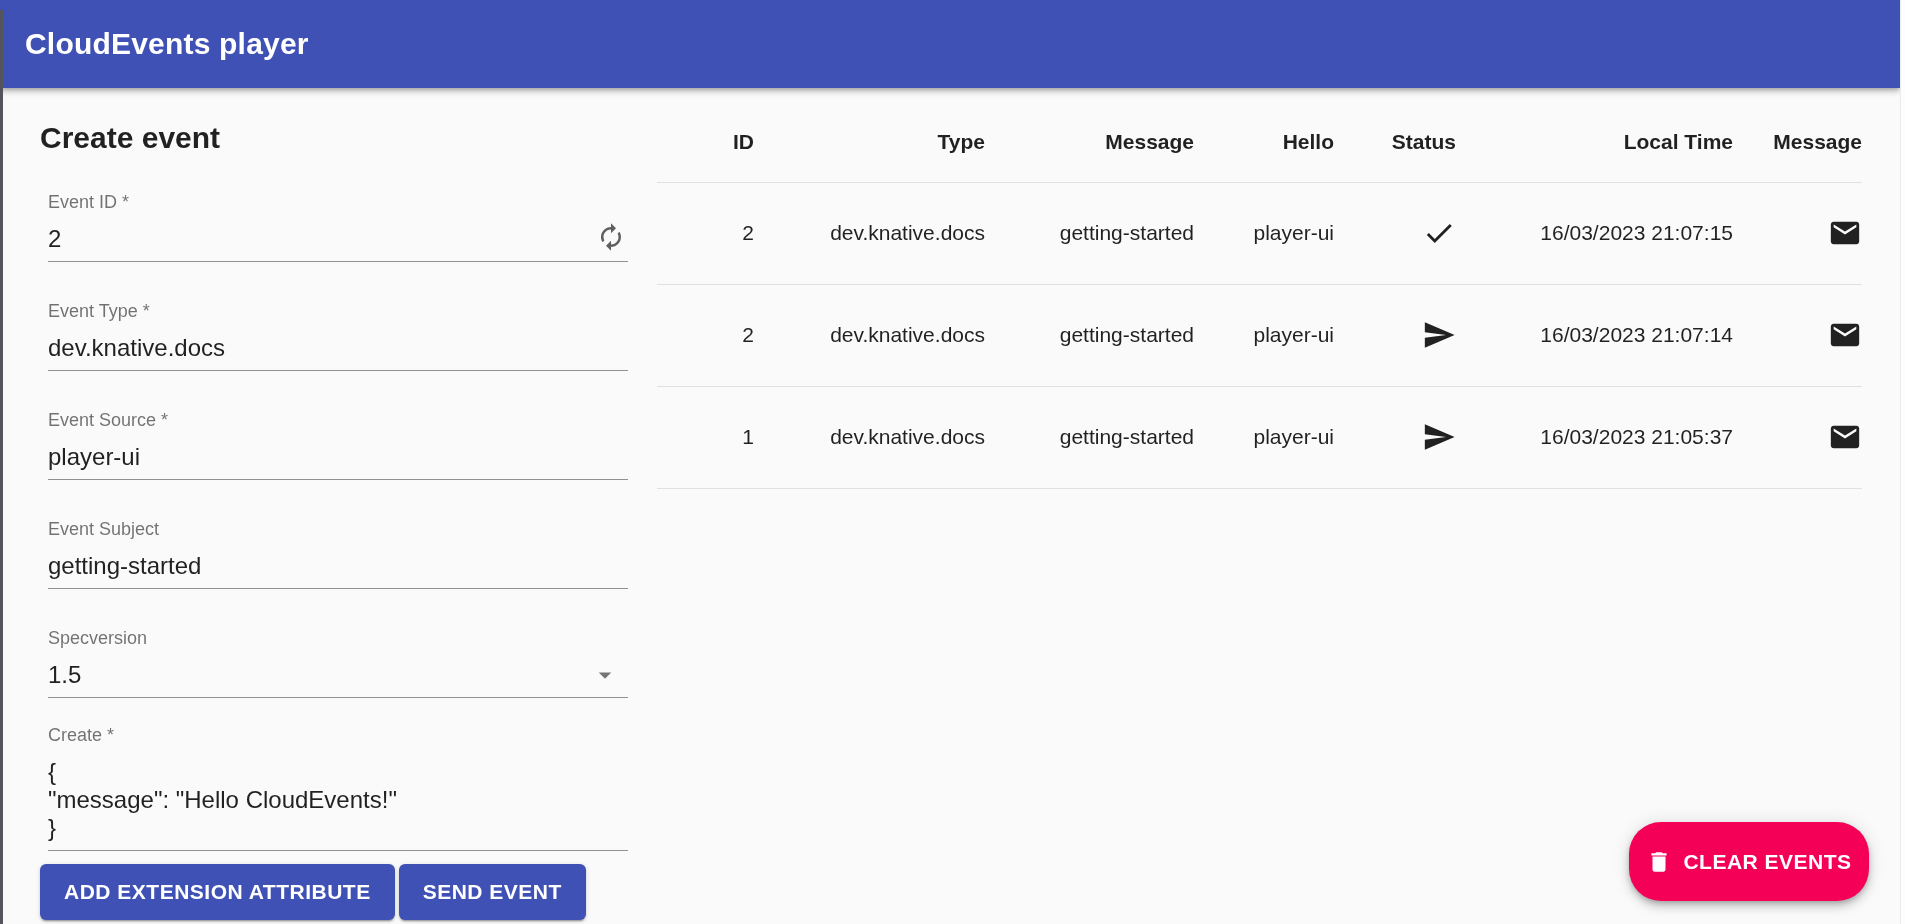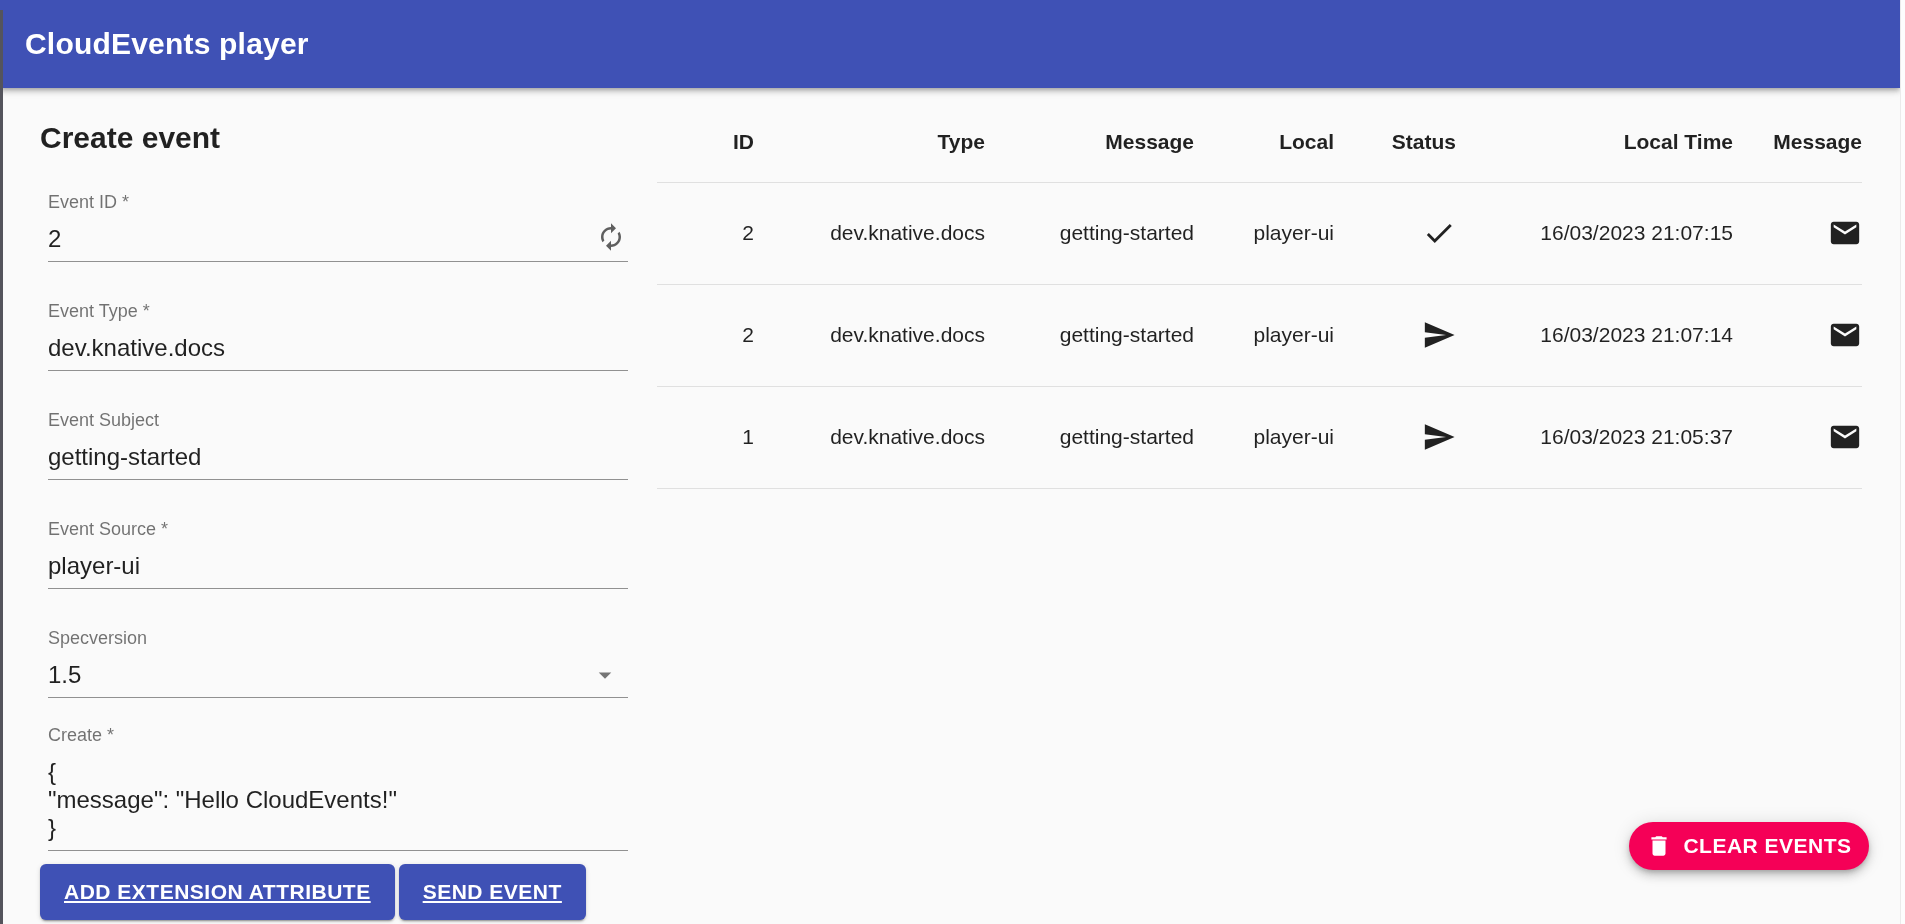--- a/index.html
+++ b/index.html
@@ -40,39 +40,38 @@
   .field-msg .fvalue { white-space: pre-line; }
   .trailing-icon { position: absolute; right: 2px; top: 30px; width: 30px; height: 30px; cursor: pointer; }
   .field-spec .trailing-icon { right: 8px; top: 32px; cursor: pointer; }
 
   .btn-row { display: flex; gap: 4px; margin-top: 13px; }
   .mui-btn {
     height: 56px; border: none; border-radius: 6px; background: #3f51b5; color: #fff;
     font-family: inherit; font-size: 21px; font-weight: bold; letter-spacing: 0.5px;
     padding: 0 24px; cursor: pointer;
     box-shadow: 0 3px 1px -2px rgba(0,0,0,.2), 0 2px 2px 0 rgba(0,0,0,.14), 0 1px 5px 0 rgba(0,0,0,.12);
-    text-decoration: underline;
   }
 
   
   .panel-activity { position: absolute; left: 657px; top: 88px; width: 1205px; }
   table.activity { width: 1205px; margin-top: 14px; border-collapse: collapse; table-layout: fixed; }
   table.activity th, table.activity td {
     text-align: right; padding: 0; font-size: 21px;
     border-bottom: 1px solid #e0e0e0; vertical-align: middle;
   }
   table.activity thead th { height: 80px; font-weight: bold; color: rgba(0,0,0,0.87); }
   table.activity tbody td { height: 102px; color: rgba(0,0,0,0.87); }
   .cell-id { padding-left: 21px !important; }
   .status-icon { display: inline-block; width: 34px; height: 34px; margin-left: 1px; vertical-align: middle; }
   .mail-btn { background: none; border: none; padding: 0; margin-left: 32px; width: 34px; height: 34px; cursor: pointer; display: inline-block; vertical-align: middle; }
 
   
   .fab {
-    position: absolute; left: 1629px; top: 822px; width: 240px; height: 48px;
+    position: absolute; left: 1629px; top: 822px; width: 240px; height: 79px;
     border: none; border-radius: 32px; background: #f50057; color: #fff;
     font-family: inherit; font-size: 21px; font-weight: bold; letter-spacing: 0.5px;
     display: flex; align-items: center; justify-content: center; gap: 11px; cursor: pointer; z-index: 4;
     box-shadow: 0 3px 5px -1px rgba(0,0,0,.2), 0 6px 10px 0 rgba(0,0,0,.14), 0 1px 18px 0 rgba(0,0,0,.12);
   }
   .fab svg { flex: 0 0 auto; }
 </style>
 </head>
 <body>
 
@@ -92,27 +91,27 @@
         </svg>
     </span>
   </div>
 
   <div class="field">
     <div class="flabel">Event Type *</div>
     <div class="fvalue">dev.knative.docs</div>
   </div>
 
   <div class="field">
+    <div class="flabel">Event Source *</div>
+    <div class="fvalue">player-ui</div>
+  </div>
+
+  <div class="field">
     <div class="flabel">Event Subject</div>
     <div class="fvalue">getting-started</div>
-  </div>
-
-  <div class="field">
-    <div class="flabel">Event Source *</div>
-    <div class="fvalue">player-ui</div>
   </div>
 
   <div class="field field-spec">
     <div class="flabel">Specversion</div>
     <div class="fvalue">1.5</div>
     <span class="trailing-icon">
       <svg viewBox="0 0 24 24" width="30" height="30">
           <path fill="#757575" d="M7 10l5 5 5-5z"></path>
         </svg>
     </span>
@@ -141,21 +140,21 @@
         <col style="width:140px">
       <col style="width:122px">
         <col style="width:277px">
         <col style="width:129px">
     </colgroup>
     <thead>
       <tr>
         <th class="cell-id">ID</th>
         <th>Type</th>
         <th>Message</th>
-        <th>Local</th>
+        <th>Hello</th>
         <th>Status</th>
         <th>Local Time</th>
         <th>Message</th>
       </tr>
     </thead>
     <tbody>
       <tr>
         <td class="cell-id">2</td>
         <td>dev.knative.docs</td>
         <td>getting-started</td>

